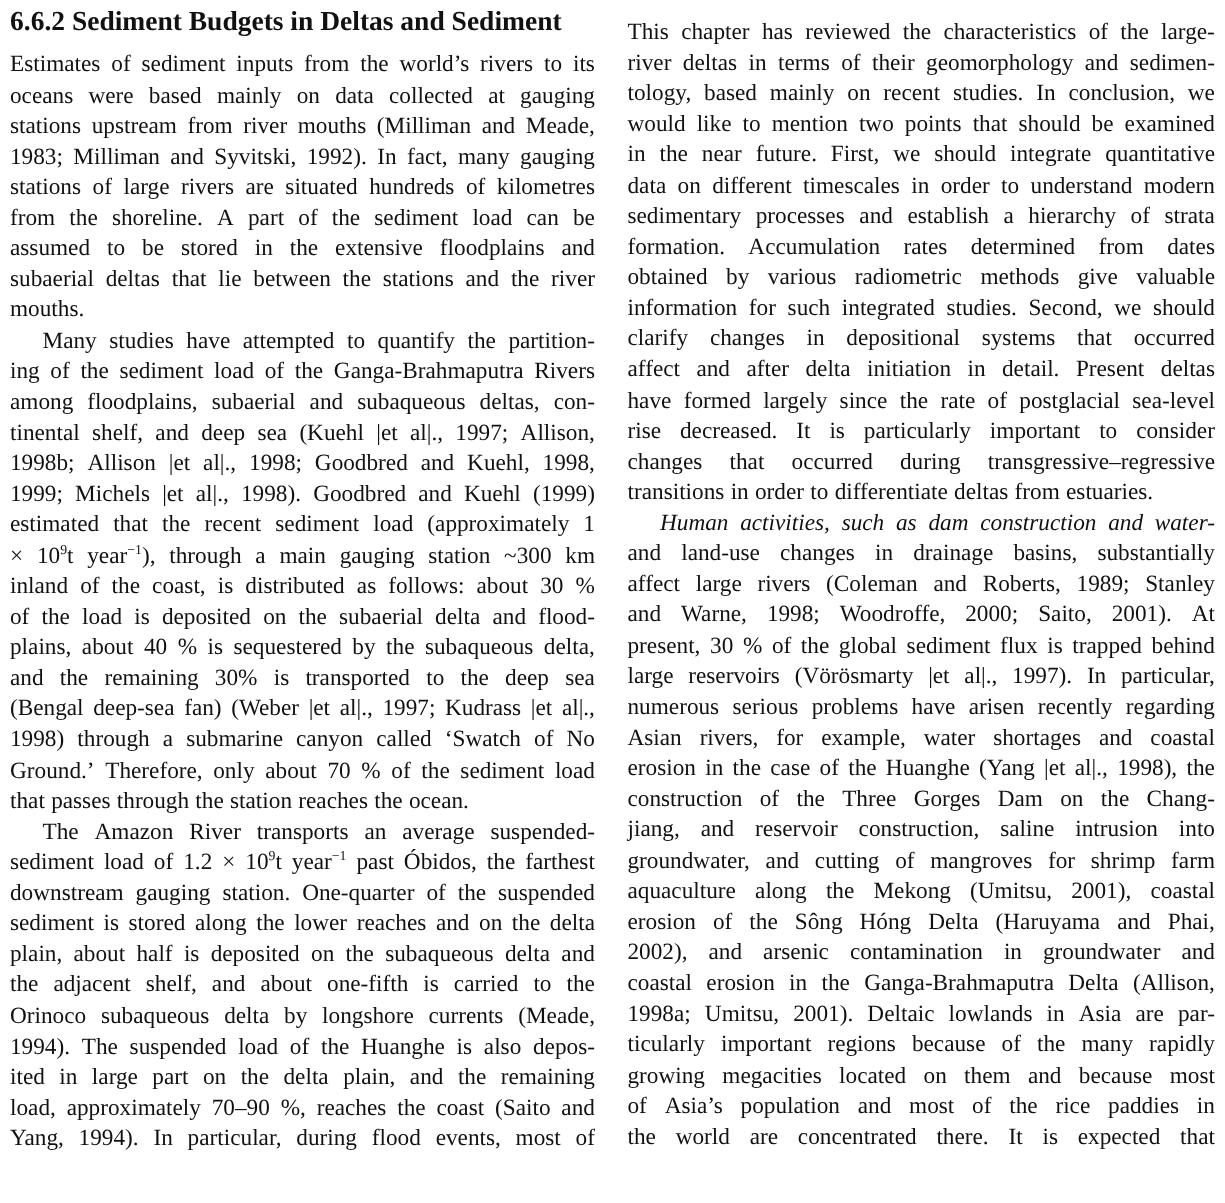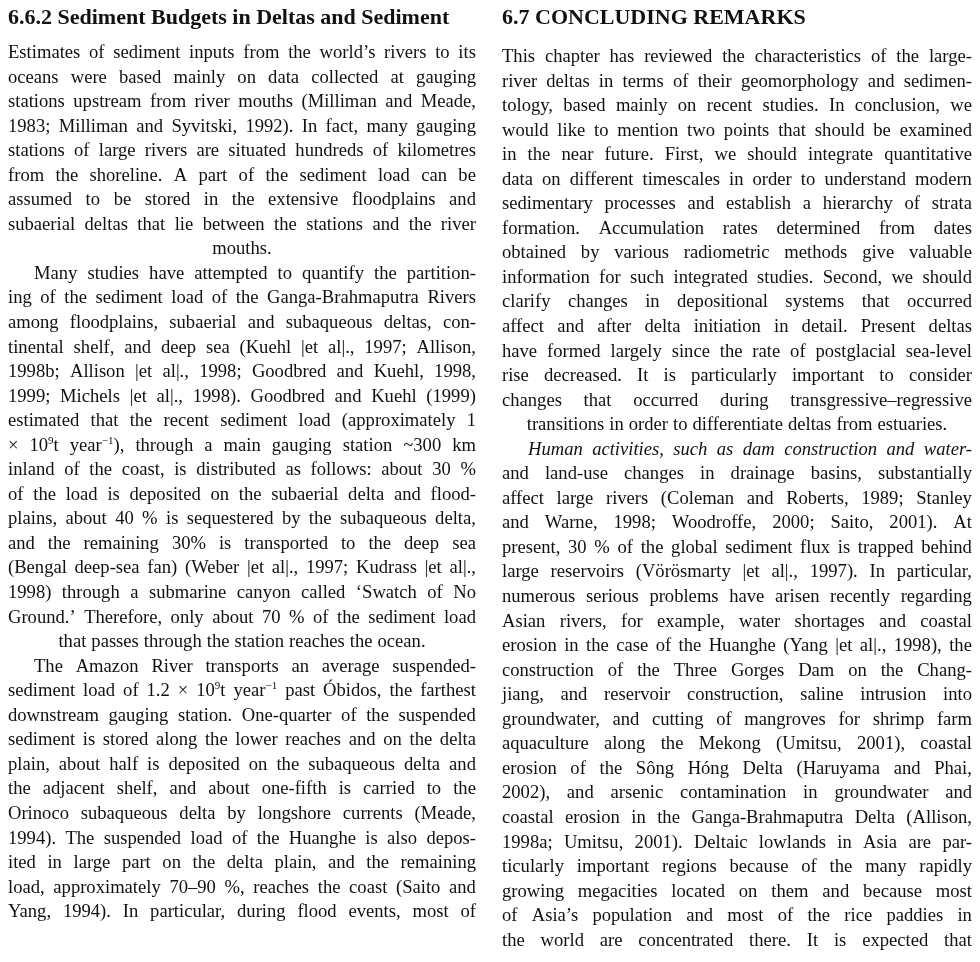--- a/index.html
+++ b/index.html
@@ -12,21 +12,21 @@
   .col.left .heading { margin-top: 3px; }
   .col.right .heading { margin-top: 3px; }
   .para { margin: 0; }
   .line { display: block; font-size: 18.6px; line-height: 24.55px; height: 24.55px;
           text-align: justify; text-align-last: justify; white-space: nowrap; overflow: visible; }
   .line.last { text-align-last: left; }
   .gap-after-heading { height: 10px; }
   .col.right .gap-after-heading { height: 14px; }
   sup { font-size: 11px; line-height: 0; vertical-align: 7px; }
   .js { display: flex; justify-content: space-between; white-space: pre; }
-  .js.last { justify-content: center; }
+  .js.last { justify-content: flex-start; }
 </style>
 </head>
 <body>
 
 <div class="col left">
   <h2 class="heading">
     <span class="line-h" style="display:block">6.6.2  Sediment Budgets in Deltas and Sediment</span>
   </h2>
   <div class="gap-after-heading"></div>
   <div>
@@ -69,23 +69,20 @@
         <div class="line js"><span>Orinoco</span><span>subaqueous</span><span>delta</span><span>by</span><span>longshore</span><span>currents</span><span>(Meade,</span></div>
         <div class="line js"><span>1994).</span><span>The</span><span>suspended</span><span>load</span><span>of</span><span>the</span><span>Huanghe</span><span>is</span><span>also</span><span>depos-</span></div>
         <div class="line js"><span>ited</span><span>in</span><span>large</span><span>part</span><span>on</span><span>the</span><span>delta</span><span>plain,</span><span>and</span><span>the</span><span>remaining</span></div>
         <div class="line js"><span>load,</span><span>approximately</span><span>70–90</span><span>%,</span><span>reaches</span><span>the</span><span>coast</span><span>(Saito</span><span>and</span></div>
         <div class="line js"><span>Yang,</span><span>1994).</span><span>In</span><span>particular,</span><span>during</span><span>flood</span><span>events,</span><span>most</span><span>of</span></div>
       </div>
     </div>
 </div>
 
 <div class="col right">
-  <h2 class="heading">
-    <span class="line-h" style="display:block">6.7  CONCLUDING REMARKS</span>
-  </h2>
   <div class="gap-after-heading"></div>
   <div>
       <div class="para">
         <div class="line js"><span>This</span><span>chapter</span><span>has</span><span>reviewed</span><span>the</span><span>characteristics</span><span>of</span><span>the</span><span>large-</span></div>
         <div class="line js"><span>river</span><span>deltas</span><span>in</span><span>terms</span><span>of</span><span>their</span><span>geomorphology</span><span>and</span><span>sedimen-</span></div>
         <div class="line js"><span>tology,</span><span>based</span><span>mainly</span><span>on</span><span>recent</span><span>studies.</span><span>In</span><span>conclusion,</span><span>we</span></div>
         <div class="line js"><span>would</span><span>like</span><span>to</span><span>mention</span><span>two</span><span>points</span><span>that</span><span>should</span><span>be</span><span>examined</span></div>
         <div class="line js"><span>in</span><span>the</span><span>near</span><span>future.</span><span>First,</span><span>we</span><span>should</span><span>integrate</span><span>quantitative</span></div>
         <div class="line js"><span>data</span><span>on</span><span>different</span><span>timescales</span><span>in</span><span>order</span><span>to</span><span>understand</span><span>modern</span></div>
         <div class="line js"><span>sedimentary</span><span>processes</span><span>and</span><span>establish</span><span>a</span><span>hierarchy</span><span>of</span><span>strata</span></div>

